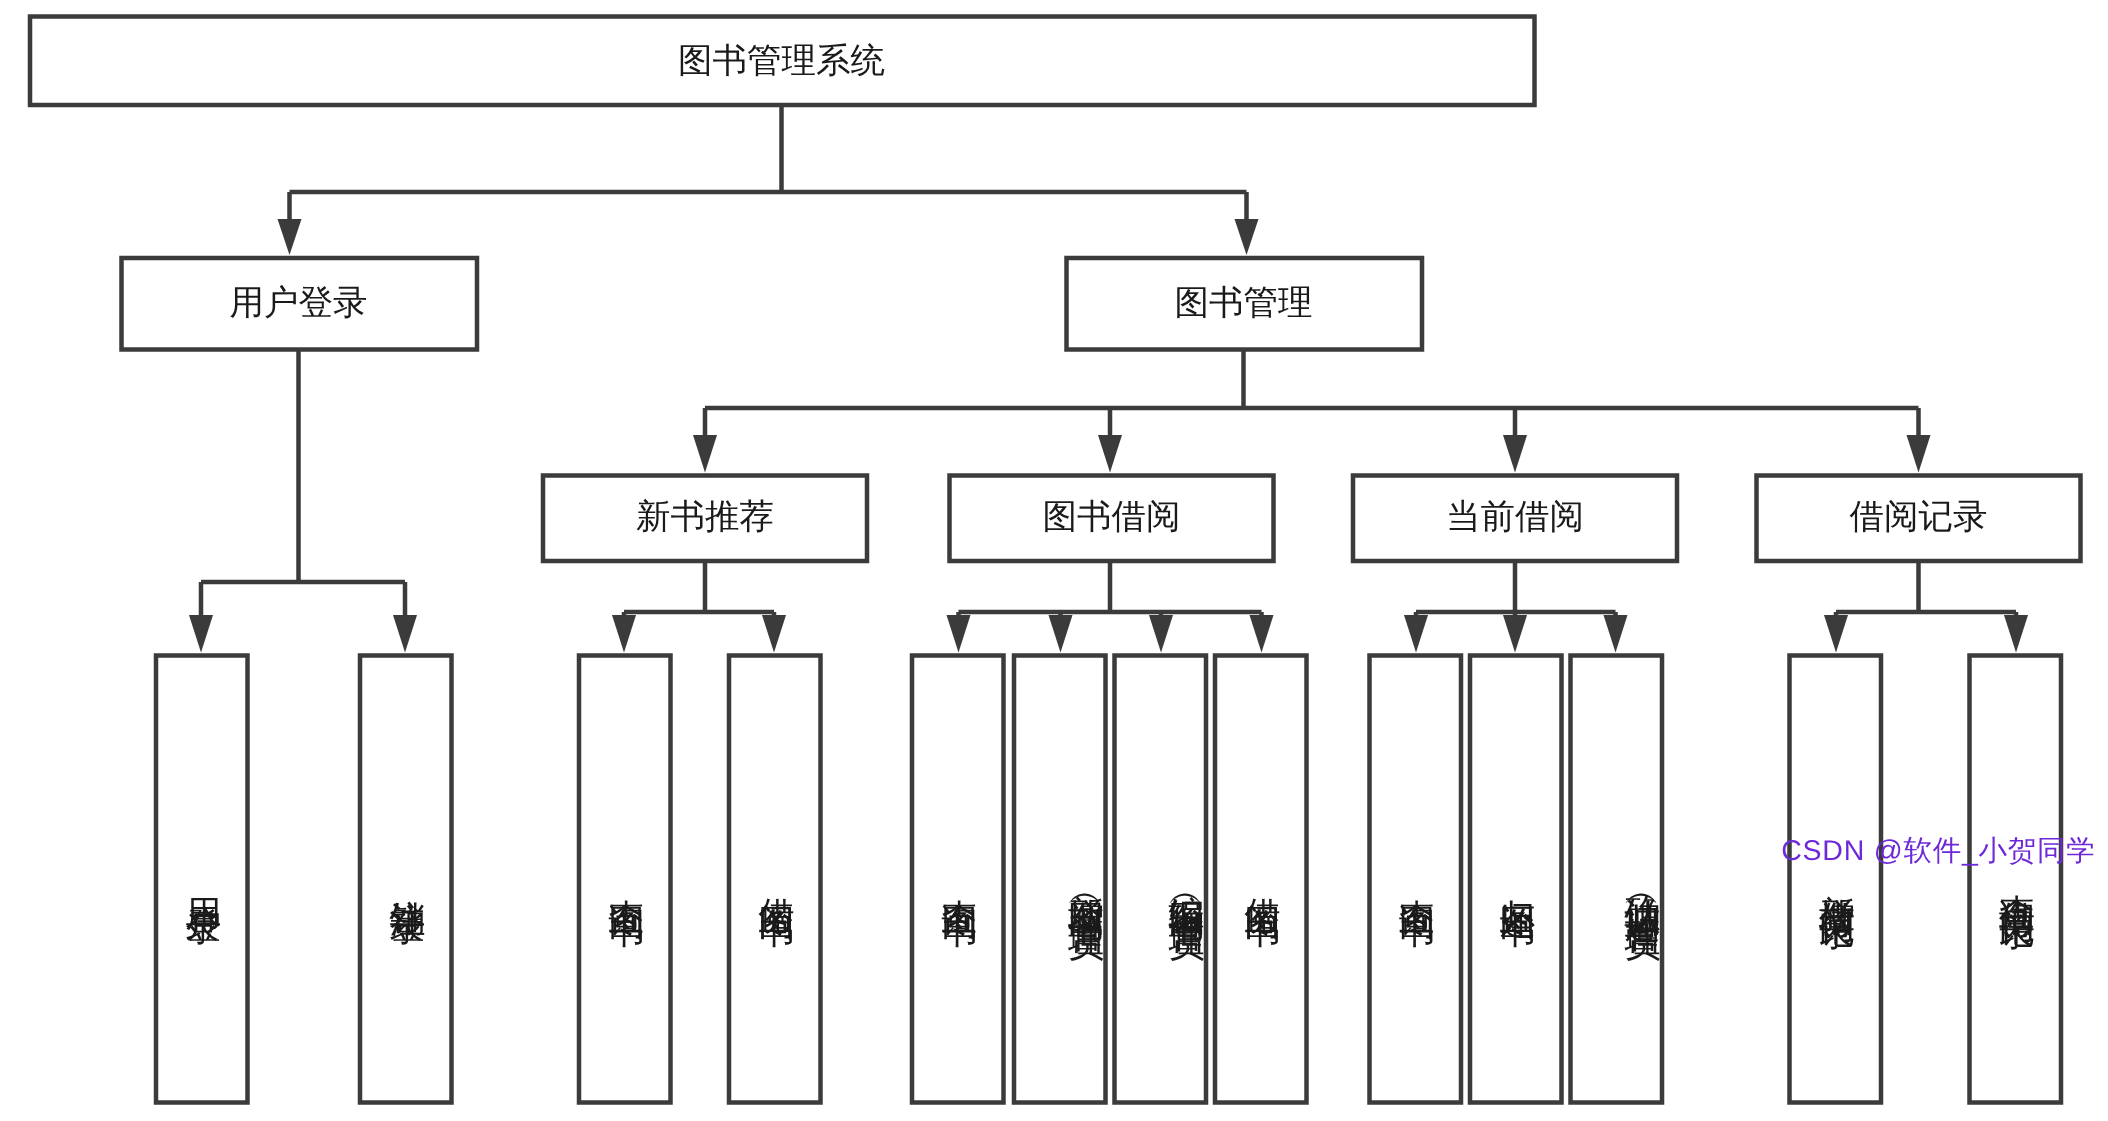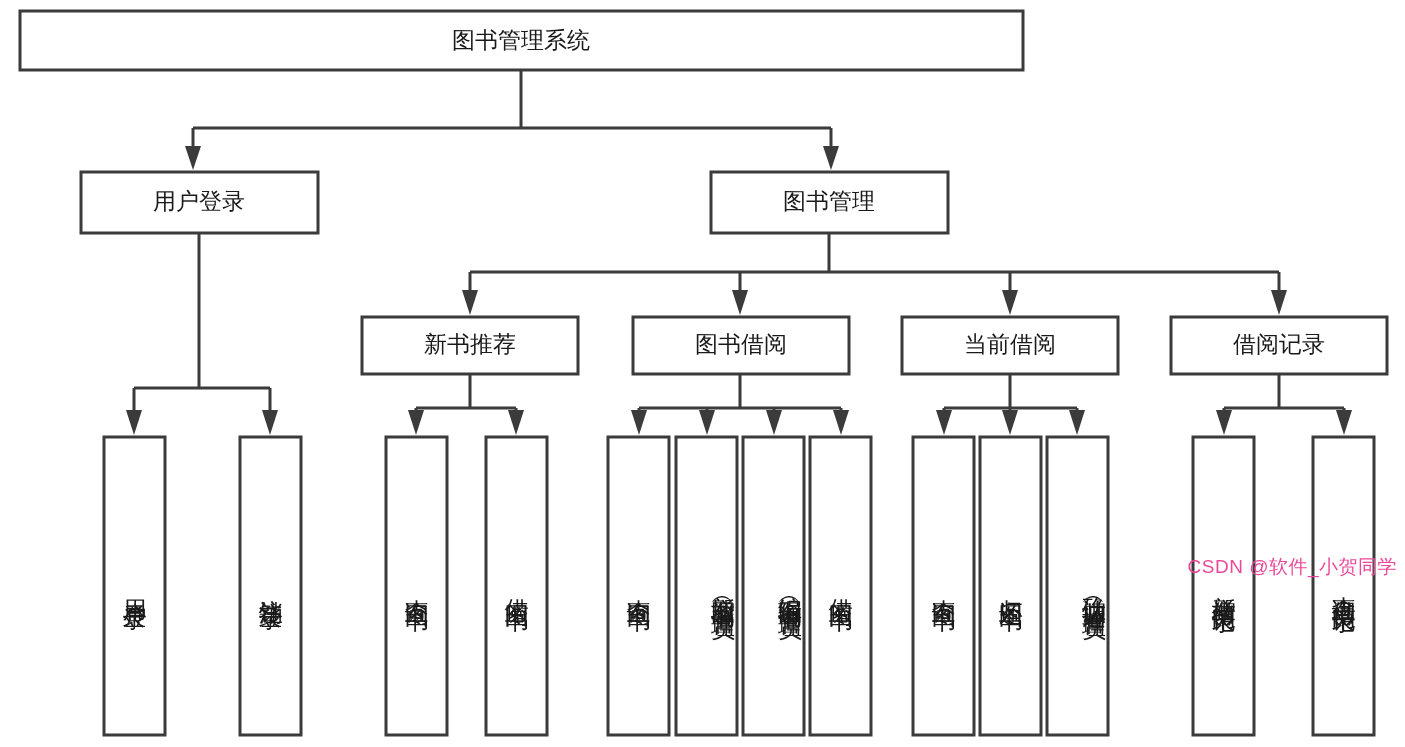--- a/index.html
+++ b/index.html
@@ -62,21 +62,21 @@
     text-align: center;
     white-space: nowrap;
     pointer-events: none;
   }
   .watermark {
     position: absolute;
     right: 8px;
     bottom: 6px;
     font-family: "Liberation Sans", "DejaVu Sans", sans-serif;
     font-size: 19px;
-    color: #ec4899;
+    color: #6d28d9;
     white-space: nowrap;
     letter-spacing: 0.5px;
   }
 </style>
 </head>
 <body>
 
 <div id="diagram-root">
 
   <svg class="diagram-canvas" viewBox="0 0 1405 747">

